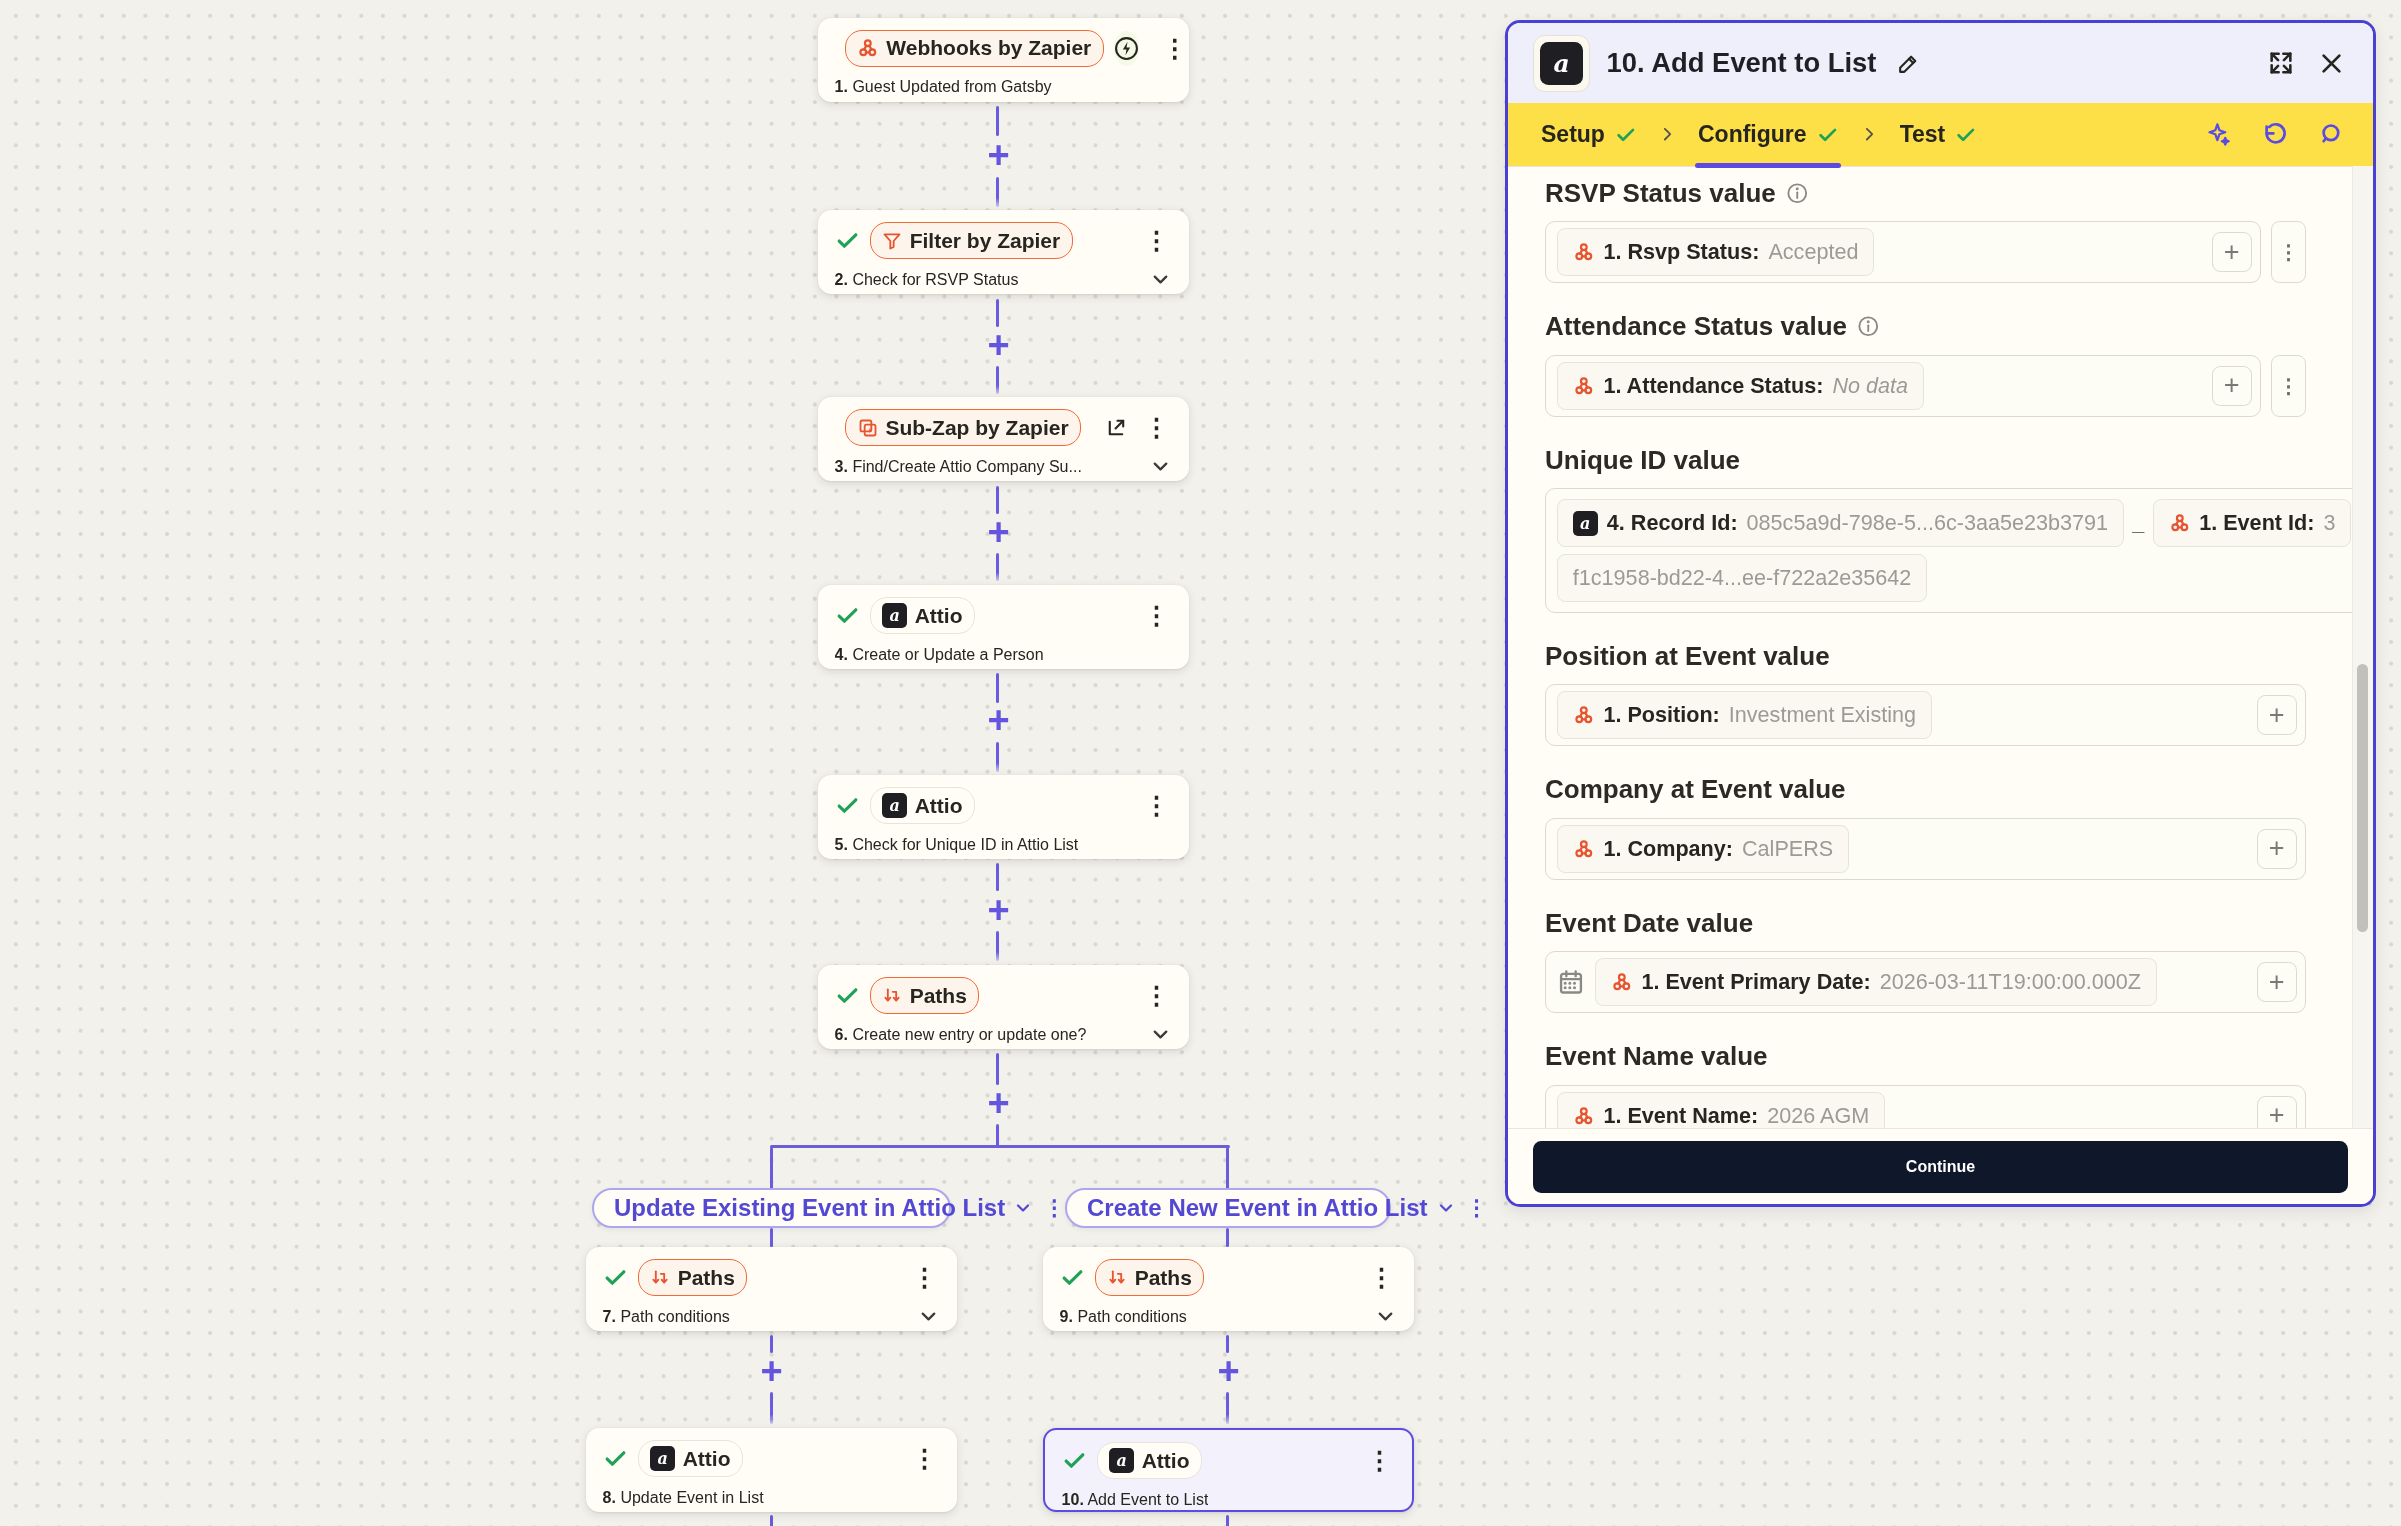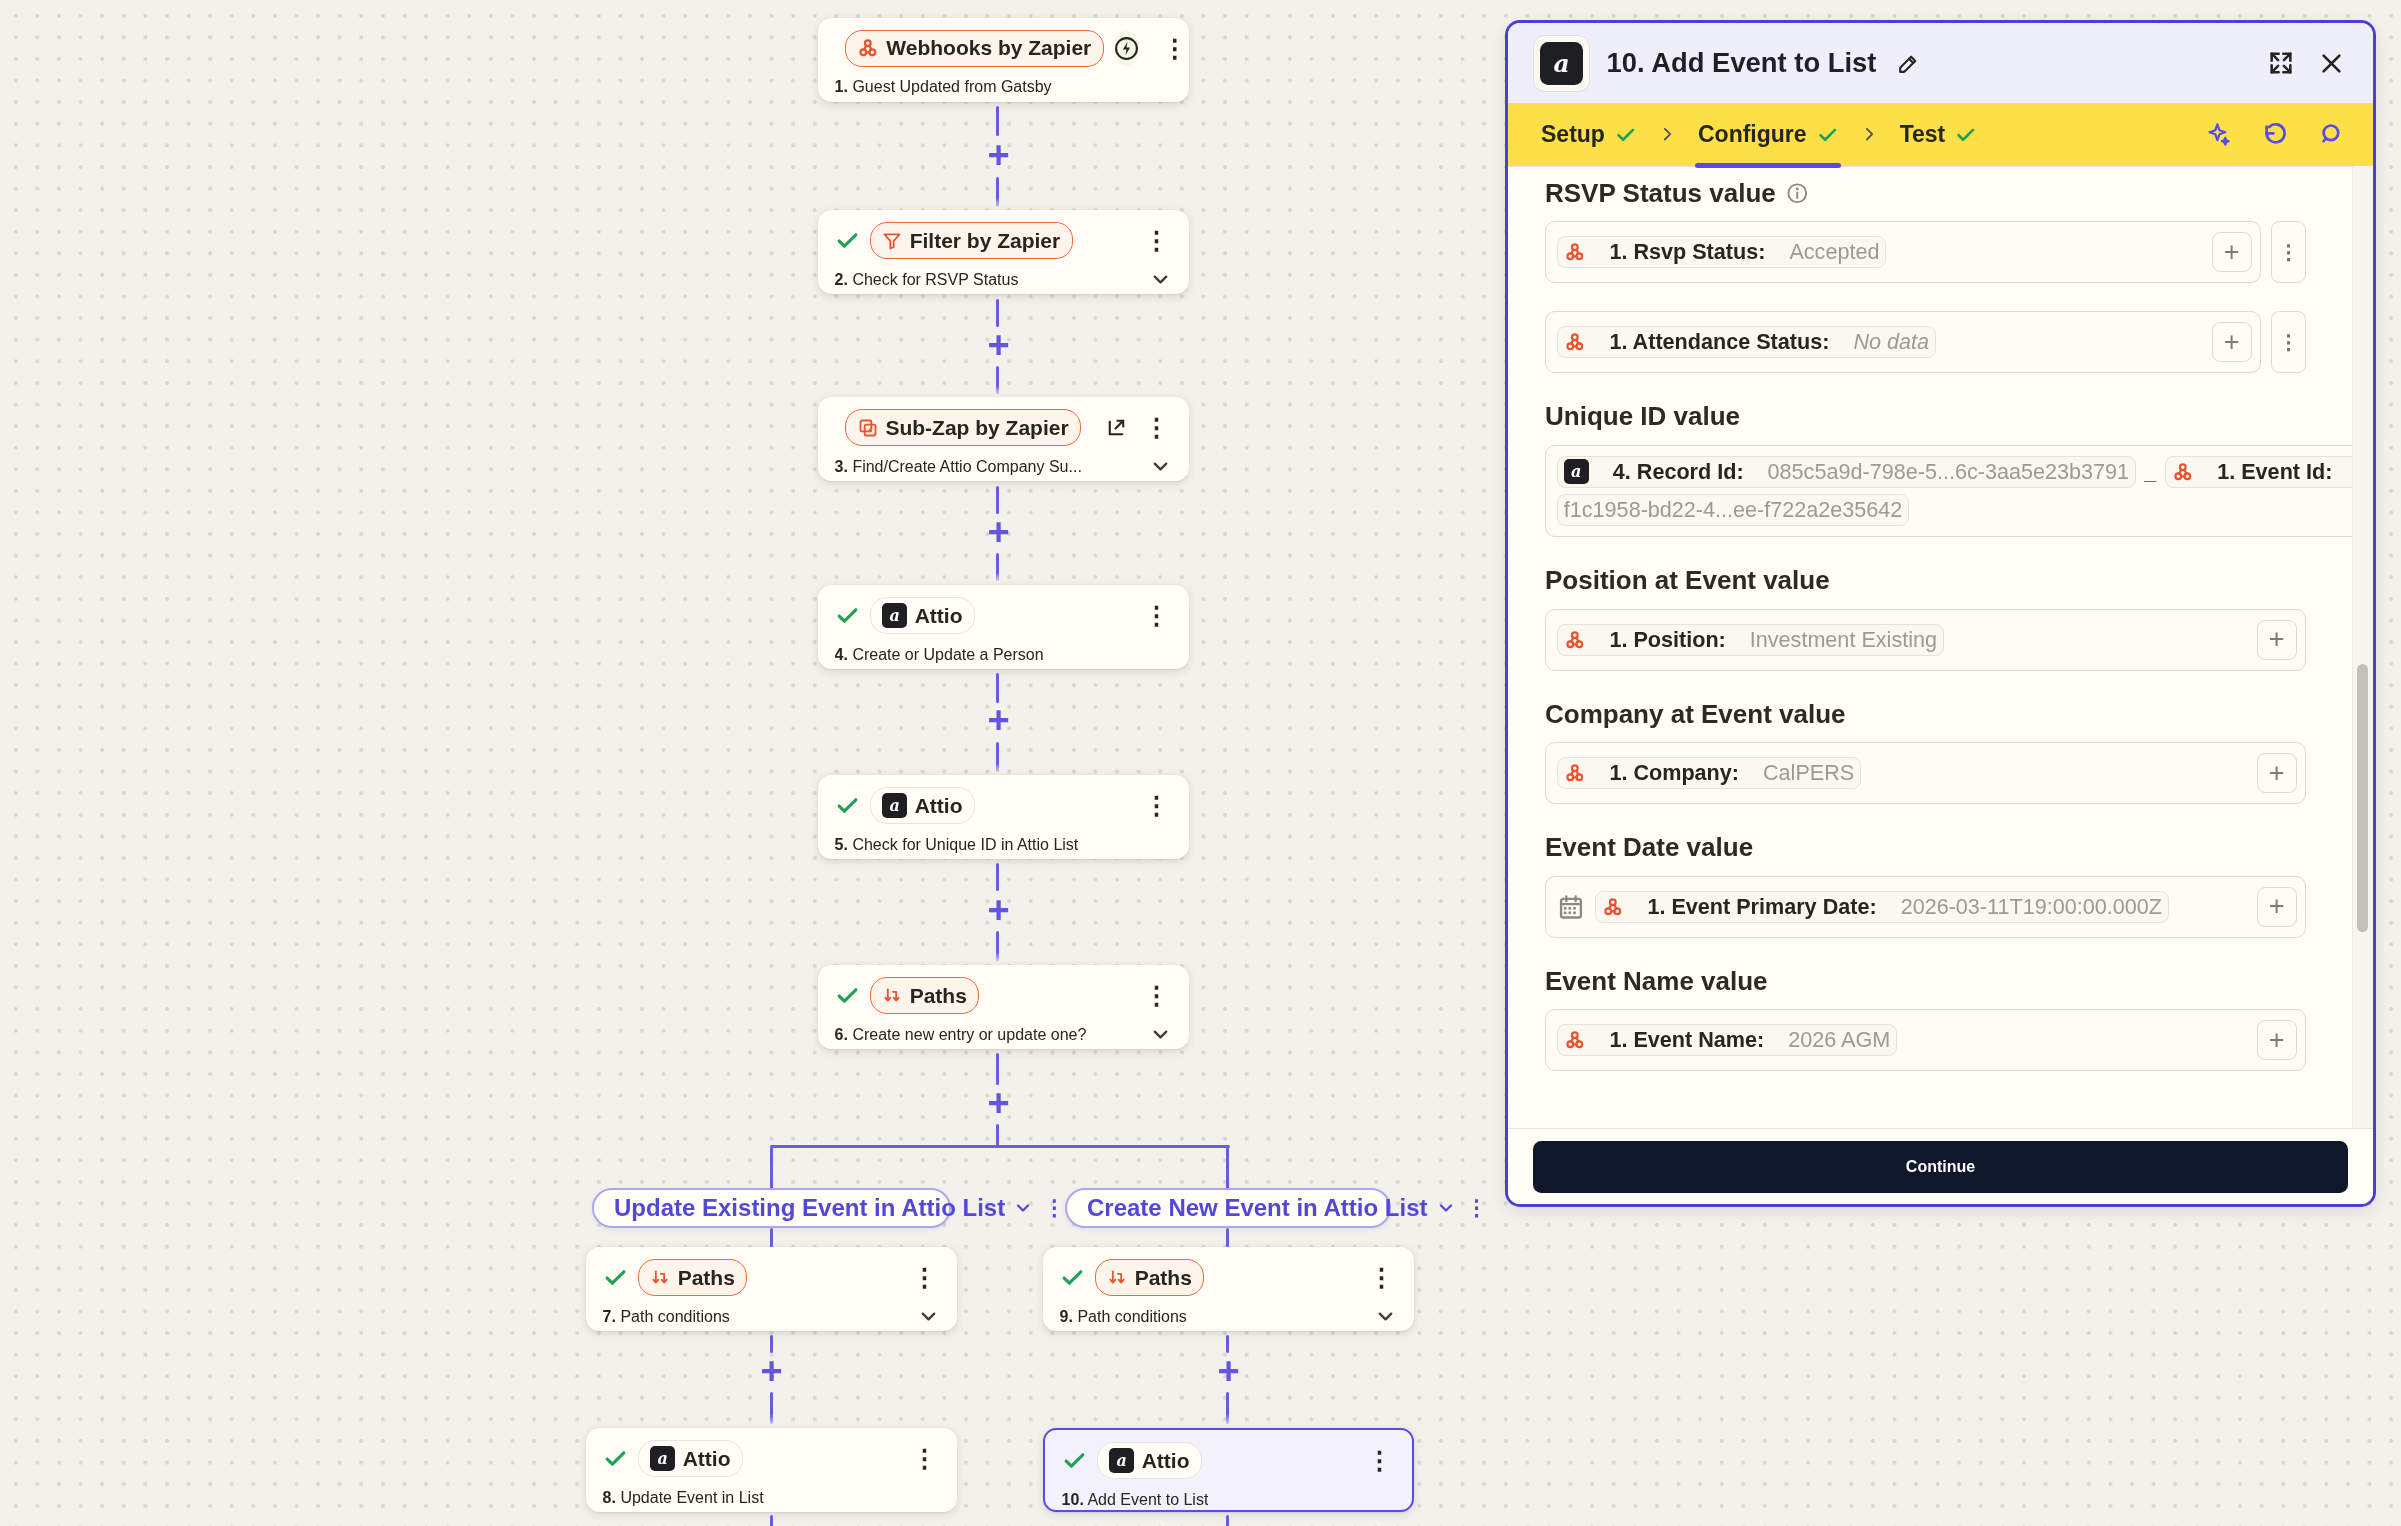--- a/index.html
+++ b/index.html
@@ -63,21 +63,21 @@
   .tab-sep{color:#55544e;}
   .p-tabspacer{flex:1;}
   .p-tab-icons{display:flex;align-items:center;gap:23px;}
   .p-content{position:absolute;top:143px;bottom:76px;left:0;right:0;overflow:hidden;
     padding:11.6px 67px 0 37px;box-sizing:border-box;}
   .field{margin-bottom:28px;}
   .f-label{display:flex;align-items:center;gap:10px;font-size:26px;font-weight:600;color:#2b2a25;margin-bottom:12.5px;}
   .f-row{display:flex;align-items:stretch;gap:10px;}
   .f-input{position:relative;flex:1;min-height:62px;border:1.7px solid #dcdacf;border-radius:10px;
     background:#fdfcf5;display:flex;align-items:center;padding:0 58px 0 10.8px;box-sizing:border-box;}
-  .token{display:inline-flex;align-items:center;gap:24px;height:32px;padding:0 6px;border-radius:8.3px;
+  .token{display:inline-flex;align-items:center;gap:9px;height:48px;padding:0 15px;border-radius:8.3px;
     border:1.7px solid #e5e3da;background:#faf8f0;font-size:21.6px;white-space:nowrap;box-sizing:border-box;}
   .t-label{font-weight:700;color:#26251f;}
   .t-value{color:#9b9a94;}
   .t-value.italic{font-style:italic;}
   .plus-btn{position:absolute;right:8.3px;top:50%;transform:translateY(-50%);width:40px;height:40px;
     border:1.7px solid #dcdacf;border-radius:8.3px;background:#fdfcf5;color:#7a7a74;font-size:27px;
     line-height:1;cursor:pointer;display:flex;align-items:center;justify-content:center;}
   .side-kebab{width:35px;border:1.7px solid #dcdacf;border-radius:8.3px;background:#fdfcf5;color:#6e6e69;
     font-size:20px;font-weight:700;cursor:pointer;display:flex;align-items:center;justify-content:center;}
   .f-input.tall{flex-direction:column;align-items:flex-start;justify-content:center;gap:6.7px;
@@ -524,20 +524,30 @@
               <span class="t-label">1. Rsvp Status:</span>
               <span class="t-value">Accepted</span>
             </span>
             <button class="plus-btn">+</button>
           </div>
           <button class="side-kebab">⋮</button>
         </div>
       </div>
 
       <div class="field">
+        <div class="f-label">
+          <span>Attendance Status value</span>
+          <svg width="22.5" height="22.5" viewBox="0 0 24 24">
+              <g stroke="#8a8983" stroke-width="2" fill="none">
+                <circle cx="12" cy="12" r="9.5"></circle>
+                <path d="M12 11v6" stroke-linecap="round"></path>
+                <circle cx="12" cy="7.3" r="0.6" fill="#8a8983"></circle>
+              </g>
+            </svg>
+        </div>
         <div class="f-row">
           <div class="f-input">
             <span class="token">
               <svg width="21.6" height="21.6" viewBox="0 0 24 24">
                   <g stroke="#e8542f" stroke-width="2.4" fill="none" stroke-linecap="round">
                     <circle cx="7" cy="17" r="3.2"></circle>
                     <circle cx="17" cy="17" r="3.2"></circle>
                     <circle cx="12" cy="7" r="3.2"></circle>
                     <path d="M10.4 9.6L7.8 14M13.6 9.6l2.6 4.4M9.8 17h4.4"></path>
                   </g>

